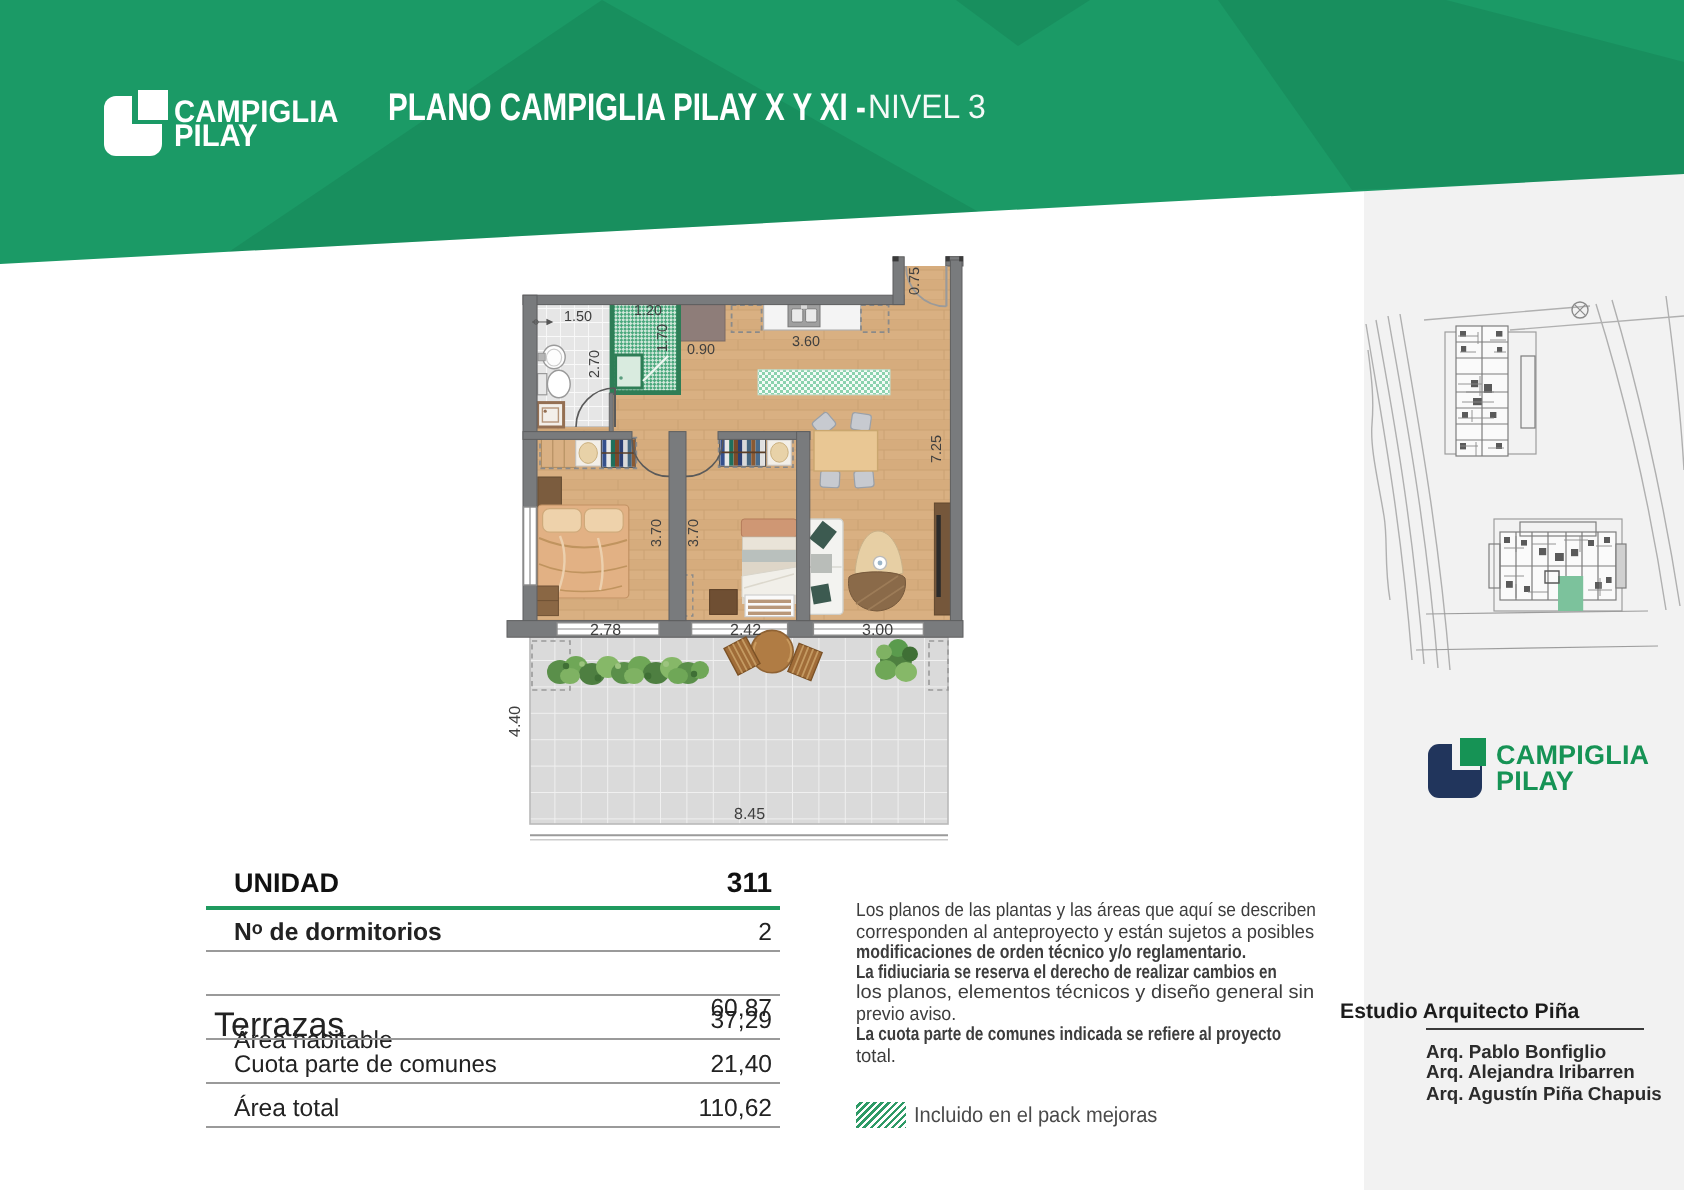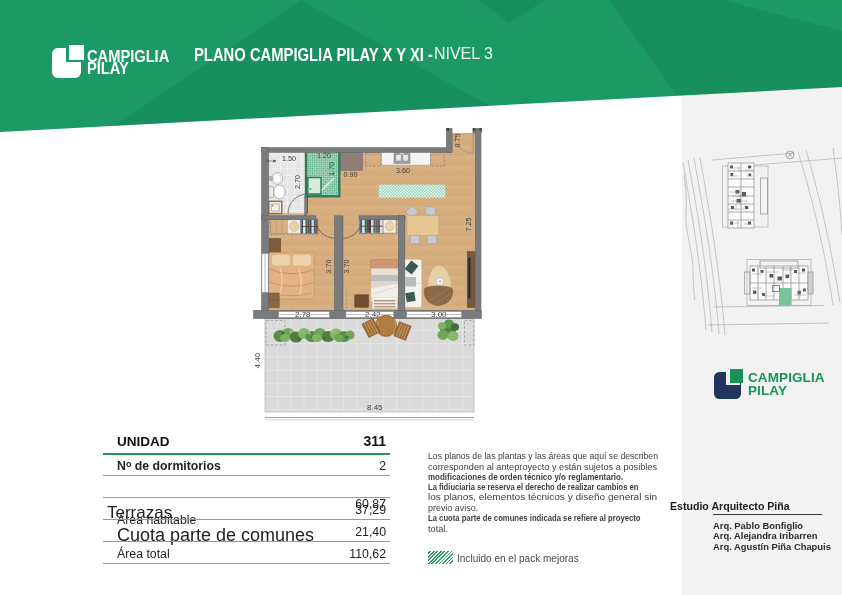--- a/index.html
+++ b/index.html
@@ -47,21 +47,21 @@
   <div class="abs" style="left:0;top:45px;width:287px;height:1px;background:#9a9a9a;"></div>
 
   <div class="abs" style="left:14px;top:50.5px;font-size:12.3px;color:#222;margin-top:32px;">Área habitable</div>
   <div class="abs" style="right:4px;top:50.5px;font-size:12.3px;color:#222;margin-top:16px;">60,87</div>
   <div class="abs" style="left:0;top:67px;width:287px;height:1px;background:#9a9a9a;"></div>
 
   <div class="abs" style="left:4px;top:72.5px;font-size:17px;color:#222;">Terrazas</div>
   <div class="abs" style="right:4px;top:72.5px;font-size:12.3px;color:#222;">37,29</div>
   <div class="abs" style="left:0;top:88.8px;width:287px;height:1px;background:#9a9a9a;"></div>
 
-  <div class="abs" style="left:14px;top:94.5px;font-size:18px;color:#222;">Cuota parte de comunes</div>
+  <div class="abs" style="left:14px;top:94.5px;font-size:12px;color:#222;">Cuota parte de comunes</div>
   <div class="abs" style="right:4px;top:94.5px;font-size:12.3px;color:#222;">21,40</div>
   <div class="abs" style="left:0;top:110.8px;width:287px;height:1px;background:#9a9a9a;"></div>
 
   <div class="abs" style="left:14px;top:116.5px;font-size:12.3px;color:#222;">Área total</div>
   <div class="abs" style="right:4px;top:116.5px;font-size:12.3px;color:#222;">110,62</div>
   <div class="abs" style="left:0;top:133px;width:287px;height:1px;background:#9a9a9a;"></div>
 </div>
 
 <div class="abs" style="left:428.2px;top:451.3px;font-size:9.5px;line-height:10px;color:#3d3d3d;font-weight:normal;white-space:nowrap;transform:scaleX(0.913);transform-origin:left top;">Los planos de las plantas y las áreas que aquí se describen</div>
 <div class="abs" style="left:428.2px;top:461.5px;font-size:9.5px;line-height:10px;color:#3d3d3d;font-weight:normal;white-space:nowrap;transform:scaleX(0.966);transform-origin:left top;">corresponden al anteproyecto y están sujetos a posibles</div>

